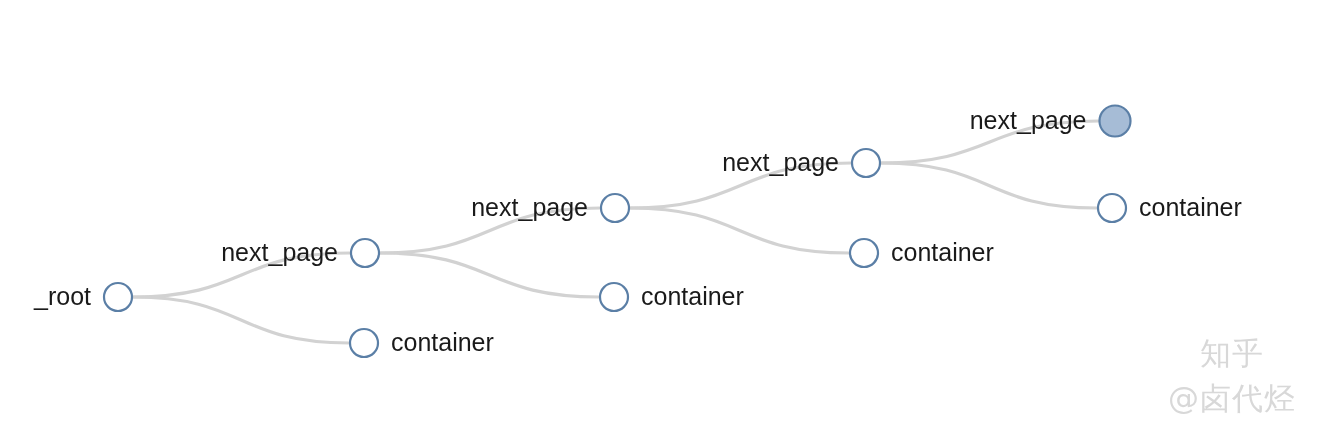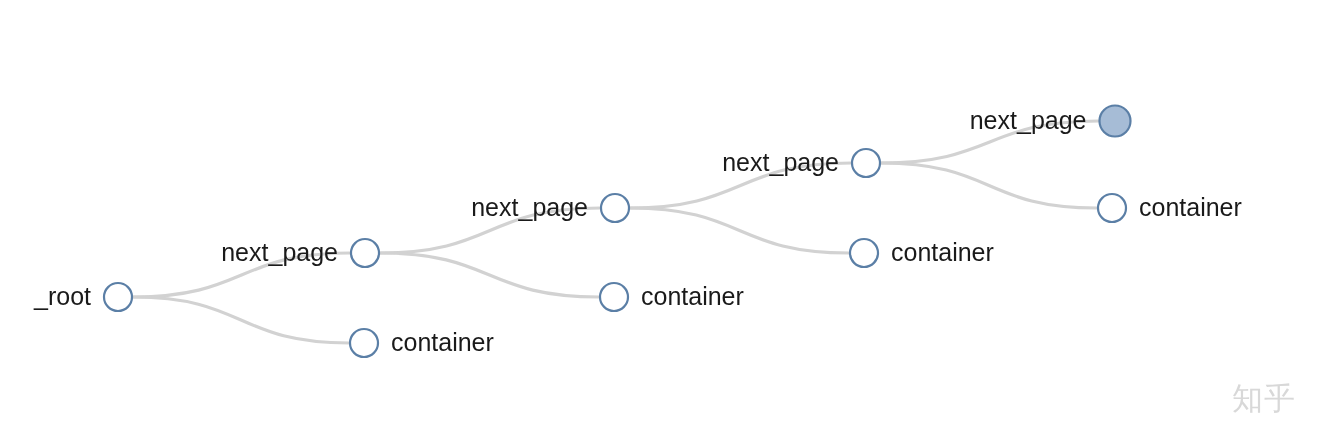--- a/index.html
+++ b/index.html
@@ -113,13 +113,14 @@
       </g>
       <g>
         <circle cx="1112" cy="208" r="14" class="node-circle-hollow"></circle>
         <text x="1139" class="node-label anchor-start" y="209">container</text>
       </g>
     </g>
 </svg>
 
 <div class="watermark">
   <span>知乎</span>
+  <span>@卤代烃</span>
 </div>
 
 </body></html>

